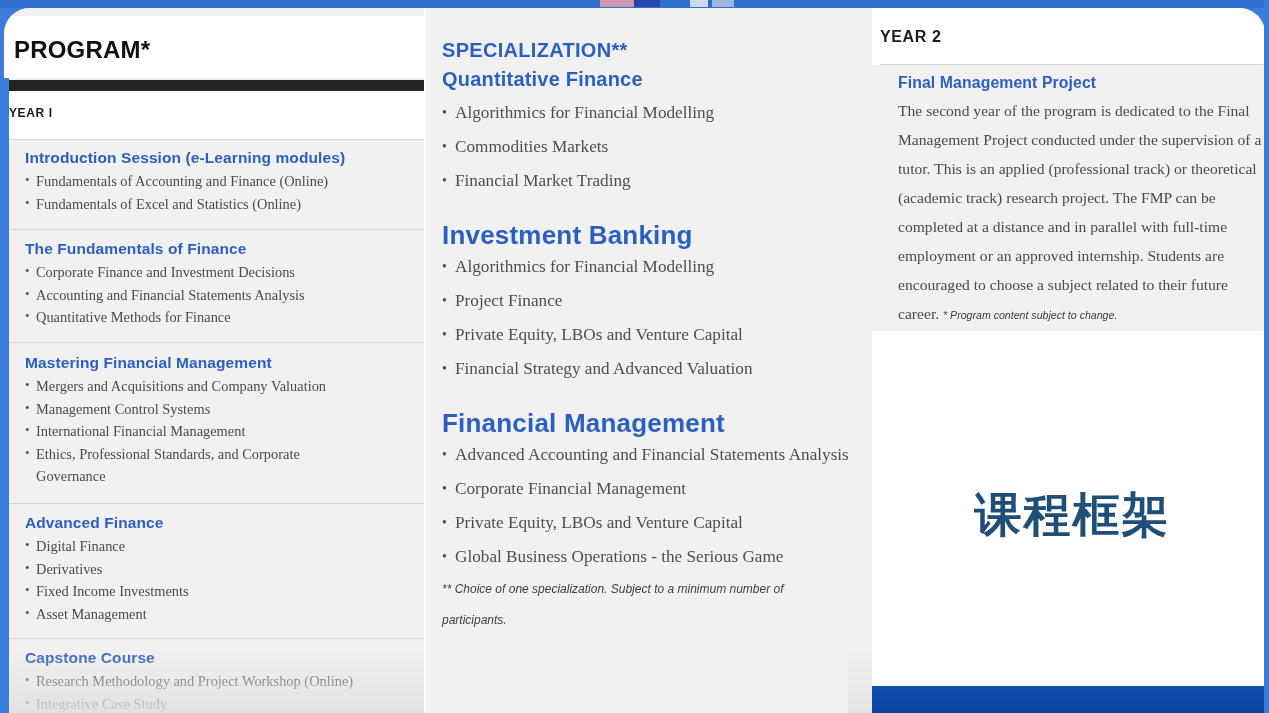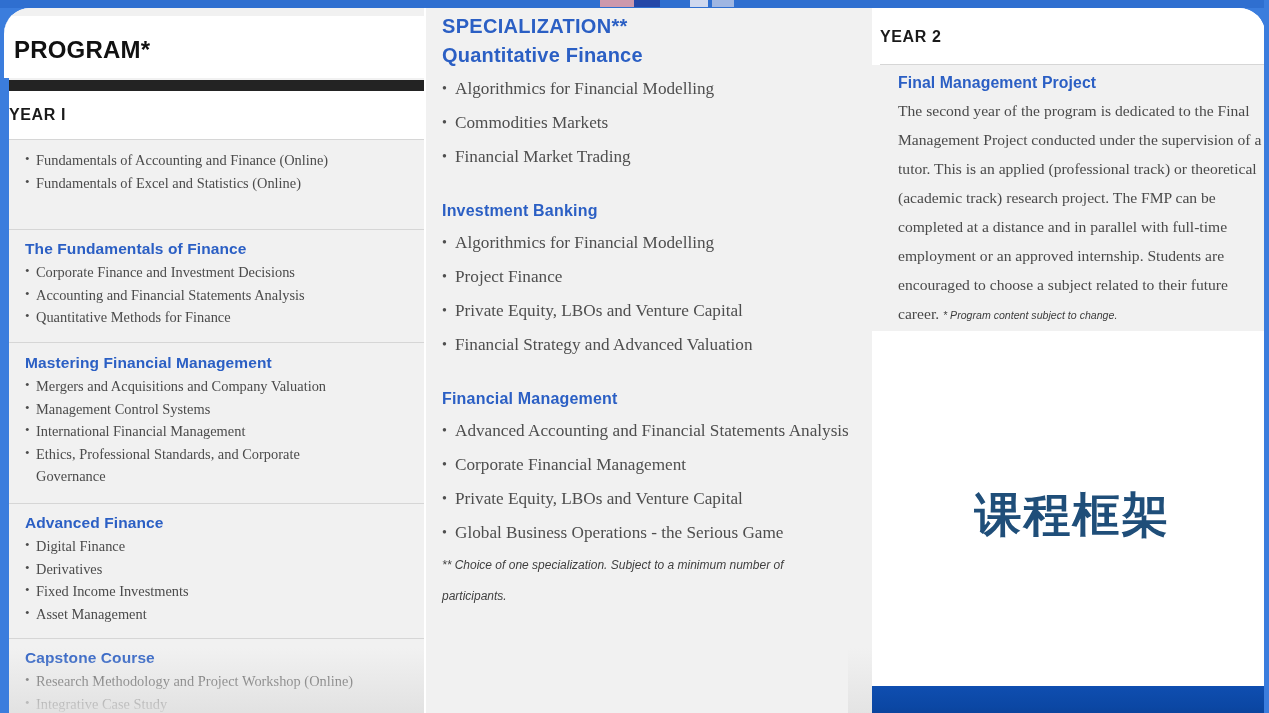--- a/index.html
+++ b/index.html
@@ -44,21 +44,21 @@
     position:absolute;left:0;top:8px;width:420px;height:62px;background:#ffffff;
   }
   .prog-title{
     position:absolute;left:10px;top:20px;
     font-size:24px;font-weight:800;color:#111111;letter-spacing:.2px;
   }
   .black-bar{position:absolute;left:5px;top:72px;width:415px;height:11px;background:#232323;}
   .year1-band{position:absolute;left:5px;top:83px;width:415px;height:48px;background:#ffffff;}
   .year1-label{
     position:absolute;left:5px;top:98px;
-    font-size:16px;font-weight:800;color:#1a1a1a;letter-spacing:.6px;
+    font-size:12px;font-weight:800;color:#1a1a1a;letter-spacing:.6px;
   }
 
   .year2-band{position:absolute;left:0;top:8px;width:401px;height:48px;background:#ffffff;}
   .year2-label{
     position:absolute;left:8px;top:20px;
     font-size:16px;font-weight:800;color:#1a1a1a;letter-spacing:.6px;
   }
   .rule{position:absolute;background:#d6d6d6;height:1px;}
 
   
@@ -69,29 +69,29 @@
   .bullets{list-style:none;margin:0;padding:0 0 0 16px;}
   .bullets li{
     font-family:"Liberation Serif", serif;
     font-size:14.4px;color:#4b4b4b;line-height:22.6px;
     position:relative;padding-left:11px;white-space:nowrap;
   }
   .bullets li.wrap{white-space:normal;}
   .bullets li:before{content:"\2022";position:absolute;left:0;top:-1px;color:#4b4b4b;font-size:13px;}
 
   
-  .mid-pad{position:absolute;left:16px;top:4px;width:430px;}
+  .mid-pad{position:absolute;left:16px;top:28px;width:430px;}
   .spec-kicker{
     font-size:20px;font-weight:800;color:#2b5fc4;letter-spacing:.3px;line-height:28px;
   }
   .spec-sub{
     font-size:20px;font-weight:800;color:#2b5fc4;letter-spacing:.2px;line-height:30px;margin-bottom:2px;
   }
   .mid-h{
-    font-size:16px;font-weight:800;color:#2b5fc4;letter-spacing:.2px;line-height:30px;
+    font-size:26px;font-weight:800;color:#2b5fc4;letter-spacing:.2px;line-height:30px;
   }
   .mid-list{list-style:none;margin:0;padding:0;}
   .mid-list li{
     font-family:"Liberation Serif", serif;
     font-size:17.2px;color:#4e4e4e;line-height:34px;position:relative;padding-left:13px;white-space:nowrap;
   }
   .mid-list li:before{content:"\2022";position:absolute;left:0;top:0;color:#4e4e4e;font-size:14px;}
   .mid-note{
     font-family:"Liberation Sans", sans-serif;
     font-style:italic;font-size:12px;color:#3f3f3f;line-height:31px;width:400px;
@@ -143,20 +143,21 @@
       <div class="prog-head">
         <div class="prog-title">PROGRAM*</div>
       </div>
       <div class="black-bar"></div>
       <div class="year1-band"></div>
       <div class="year1-label">YEAR I</div>
 
       <div class="rule" style="left:5px;top:131px;width:415px;"></div>
 
       <div class="block" style="top:141px;">
+        <div class="blk-title">Introduction Session (e-Learning modules)</div>
         <ul class="bullets">
           <li>Fundamentals of Accounting and Finance (Online)</li>
           <li>Fundamentals of Excel and Statistics (Online)</li>
         </ul>
       </div>
 
       <div class="rule" style="left:5px;top:221px;width:415px;"></div>
 
       <div class="block" style="top:232px;">
         <div class="blk-title">The Fundamentals of Finance</div>

